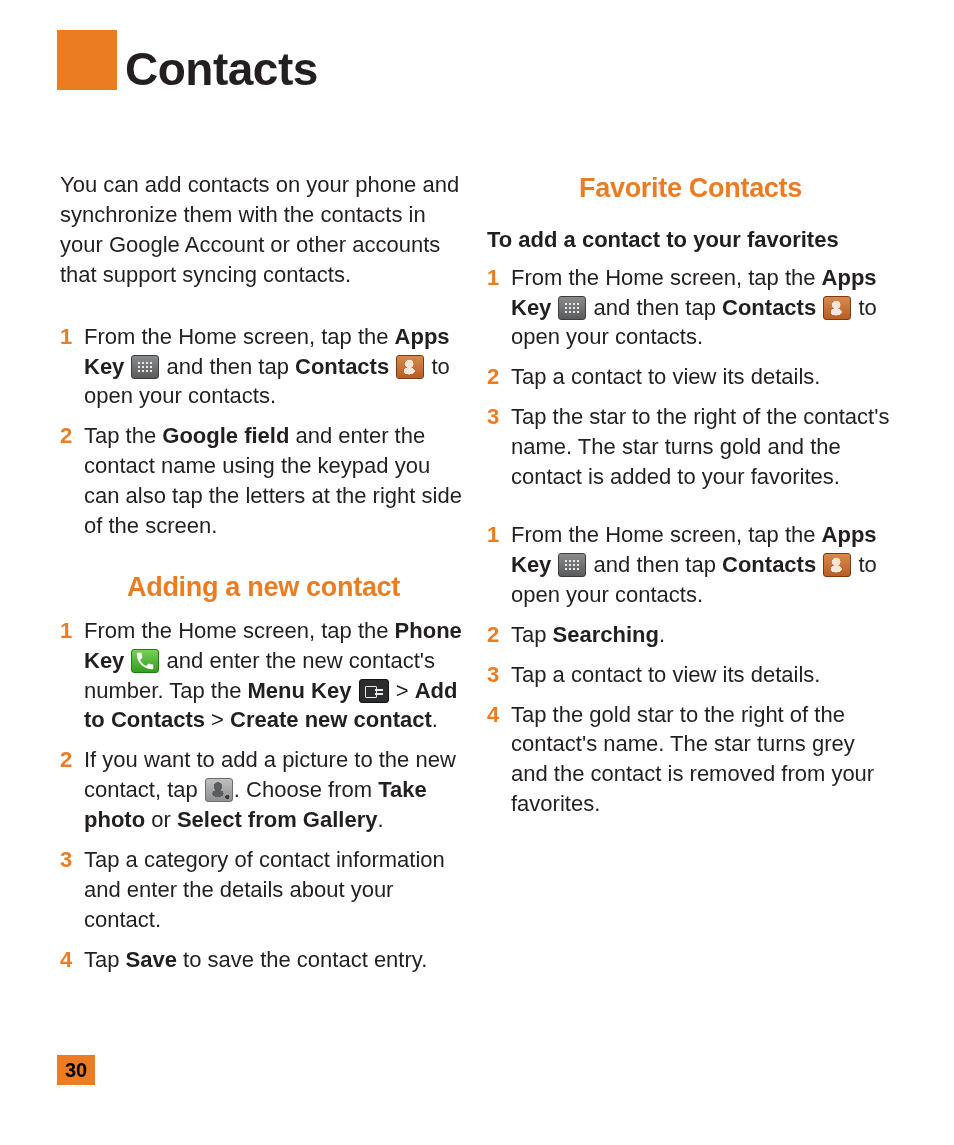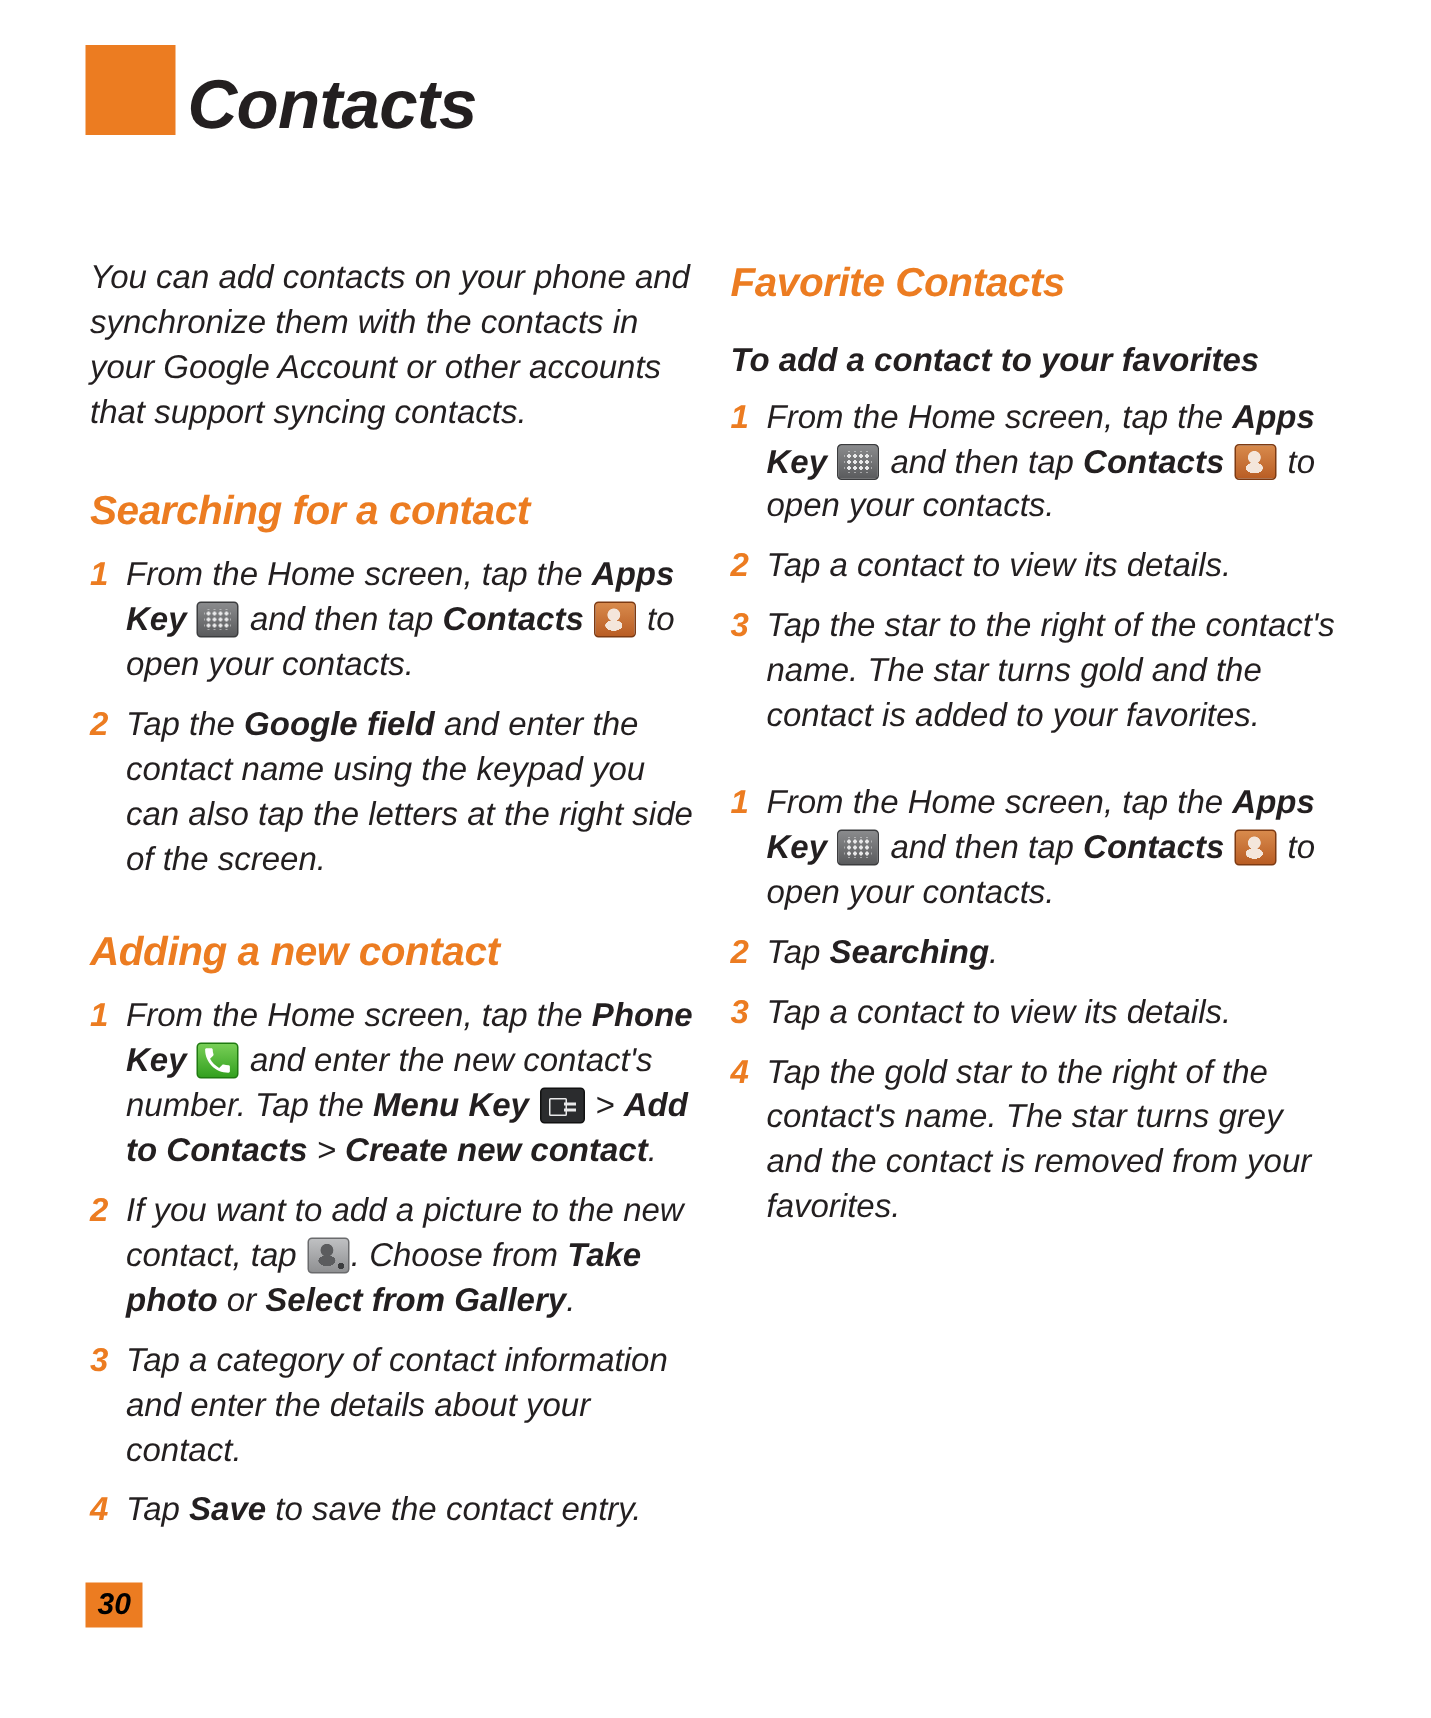--- a/index.html
+++ b/index.html
@@ -15,21 +15,20 @@
     font-family: "Helvetica Neue Condensed", "Arial Narrow", "Helvetica Neue", Helvetica, Arial, sans-serif;
     font-stretch: condensed;
     color: var(--text);
     -webkit-font-smoothing: antialiased;
   }
   .page {
     width: 954px;
     height: 1145px;
     position: relative;
     padding: 0;
-    font-style: italic;
   }
   .orange-tab {
     position: absolute;
     top: 30px;
     left: 57px;
     width: 60px;
     height: 60px;
     background: var(--orange);
   }
   .title {
@@ -53,20 +52,21 @@
     font-size: 22px;
     line-height: 1.36;
   }
   .intro { margin-bottom: 32px; }
   h2.section {
     color: var(--orange);
     font-size: 27px;
     font-weight: 700;
     margin: 0 0 10px 0;
     letter-spacing: -.3px;
+    text-align: center;
   }
   .subhead {
     font-weight: 700;
     margin: 18px 0 8px 0;
   }
   ol.steps {
     list-style: none;
     padding: 0;
     margin: 0 0 28px 0;
   }
@@ -180,21 +180,20 @@
 </head>
 <body>
 
 <div class="page">
   <div class="orange-tab"></div>
   <div class="title">Contacts</div>
 
   <div class="columns">
     <div class="col" id="col-left">
         <div class="intro">You can add contacts on your phone and synchronize them with the contacts in your Google Account or other accounts that support syncing contacts.</div>
-        <h2 class="section">Searching for a contact</h2>
         <ol class="steps">
           <li><span class="num">1</span>From the Home screen, tap the <span class="b">Apps Key</span> <span class="icon icon-apps"></span> and then tap <span class="b">Contacts</span> <span class="icon icon-contacts"></span> to open your contacts.</li>
           <li><span class="num">2</span>Tap the <span class="b">Google field</span> and enter the contact name using the keypad you can also tap the letters at the right side of the screen.</li>
         </ol>
         <h2 class="section">Adding a new contact</h2>
         <ol class="steps">
           <li><span class="num">1</span>From the Home screen, tap the <span class="b">Phone Key</span> <span class="icon icon-phone"><svg viewBox="0 0 24 24">
                 <path fill="#fff" d="M6.6 10.8c1.4 2.8 3.8 5.1 6.6 6.6l2.2-2.2c.3-.3.7-.4 1.1-.3 1.1.4 2.3.6 3.5.6.6 0 1 .4 1 1v3.4c0 .6-.4 1-1 1C10.6 21 3 13.4 3 4c0-.6.4-1 1-1h3.5c.6 0 1 .4 1 1 0 1.2.2 2.4.6 3.5.1.4 0 .8-.3 1.1l-2.2 2.2z"></path>
               </svg></span> and enter the new contact's number. Tap the <span class="b">Menu Key</span> <span class="icon icon-menu"></span> &gt; <span class="b">Add to Contacts</span> &gt; <span class="b">Create new contact</span>.</li>
           <li><span class="num">2</span>If you want to add a picture to the new contact, tap <span class="icon icon-addphoto"></span>. Choose from <span class="b">Take photo</span> or <span class="b">Select from Gallery</span>.</li>

